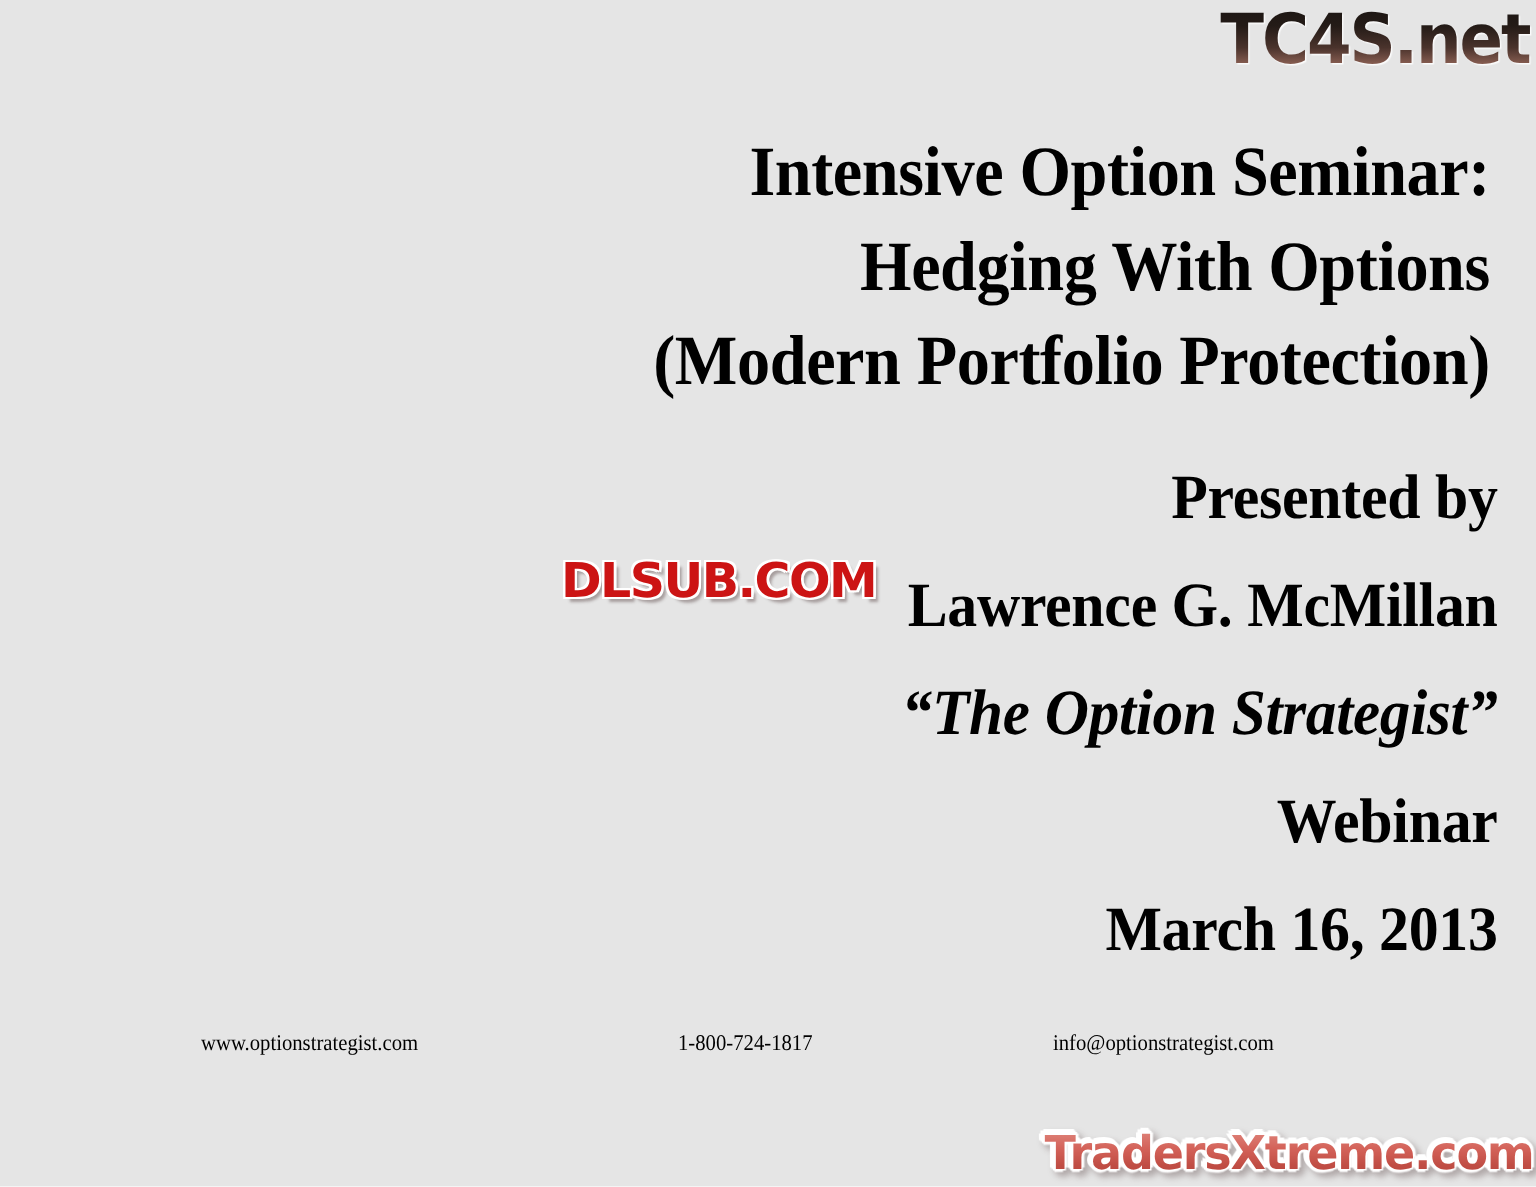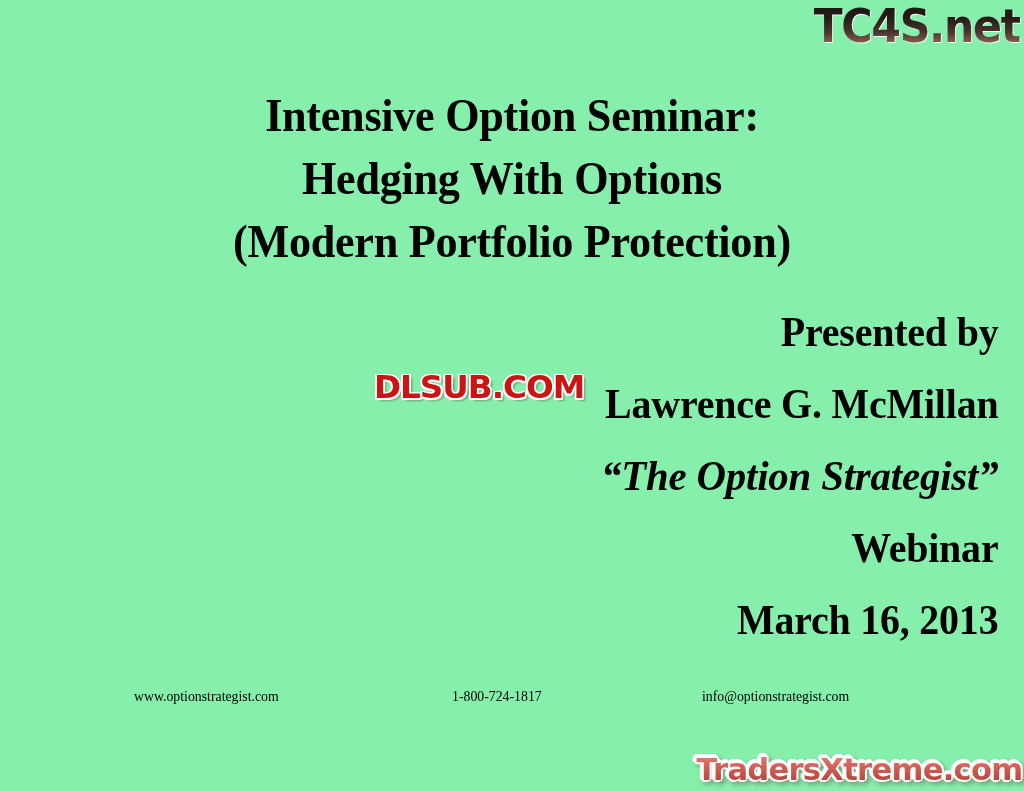--- a/index.html
+++ b/index.html
@@ -8,31 +8,31 @@
     padding: 0;
     background: #ffffff;
   }
   body {
     font-family: "Liberation Serif", serif;
   }
   #slide {
     position: relative;
     width: 1024px;
     height: 791px;
-    background: #86efac;
+    background: #e5e5e5;
     overflow: hidden;
   }
 
   
   .title-block {
     position: absolute;
     left: 0;
     top: 84px;
     width: 1024px;
-    text-align: center;
+    text-align: right;
   }
   .title-line {
     font-family: "Liberation Serif", serif;
     font-weight: bold;
     font-size: 47px;
     line-height: 63px;
     color: #000000;
     letter-spacing: -0.3px;
     transform: scaleX(0.94);
     transform-origin: center center;

